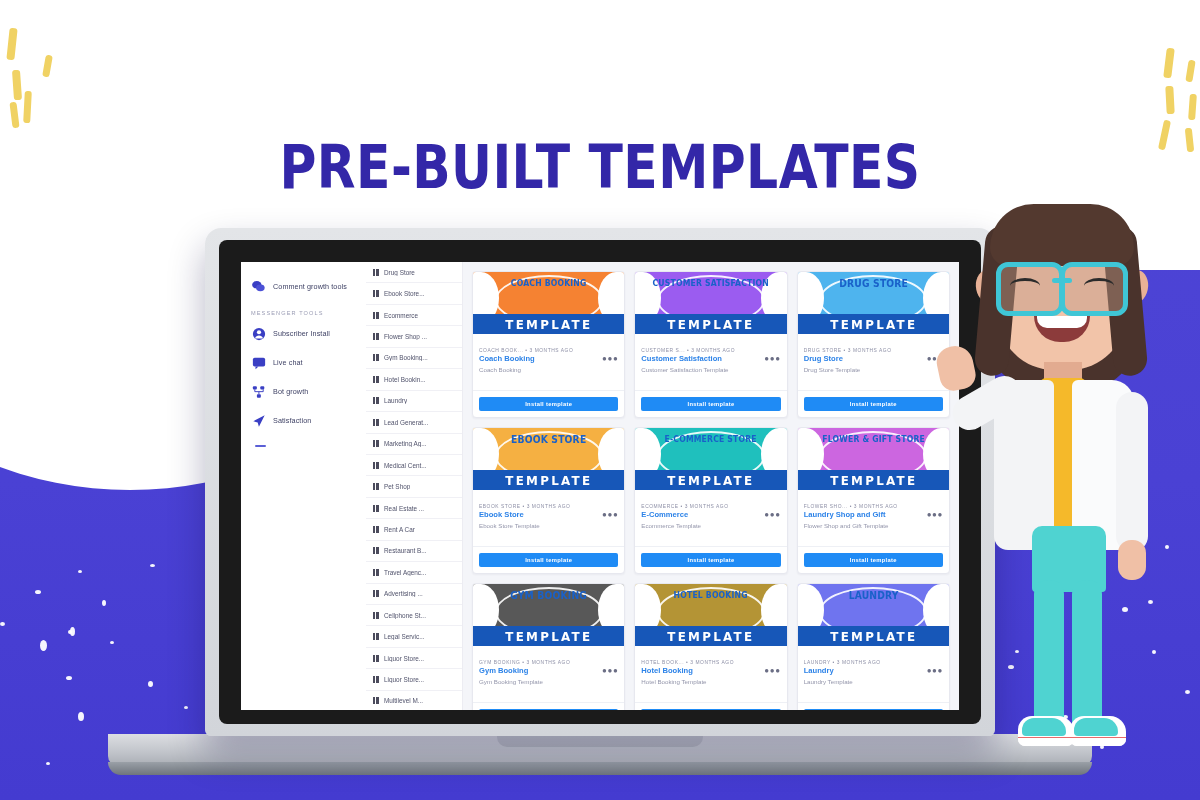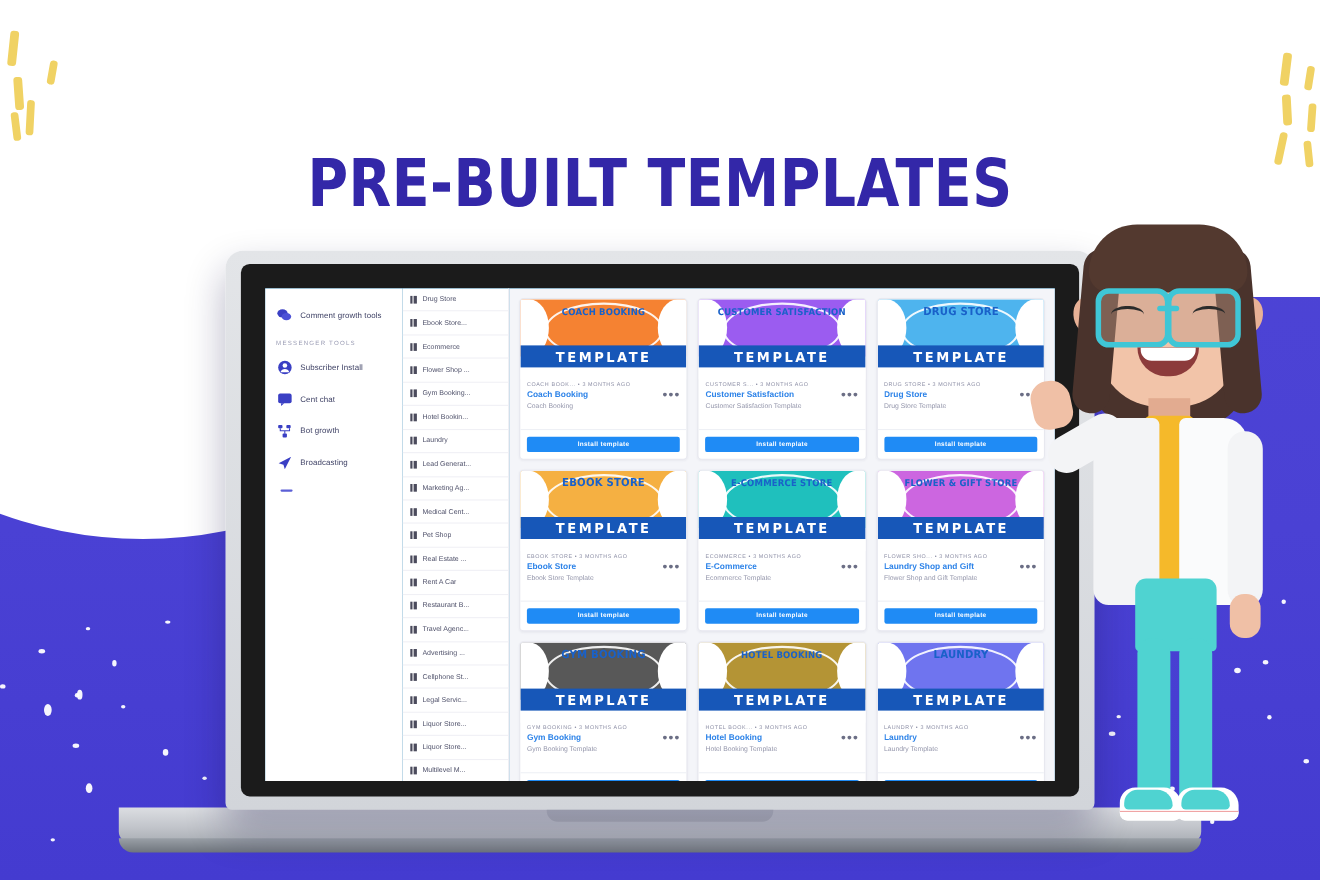--- a/index.html
+++ b/index.html
@@ -56,21 +56,21 @@
     background:linear-gradient(180deg,#e3e5e8 0%,#d2d5da 100%);
     border-radius:16px 16px 6px 6px;
     box-shadow:0 18px 36px rgba(20,16,70,.30);
   }
   .screen-frame{
     position:absolute;left:14px;top:12px;width:762px;height:484px;
     background:#1b1b1b;border-radius:8px;padding:0;
   }
   .screen{
     position:absolute;left:22px;top:22px;width:718px;height:448px;
-    background:#0369a1;overflow:hidden;display:flex;
+    background:#a16207;overflow:hidden;display:flex;
   }
   .base{
     position:absolute;left:-97px;top:506px;width:984px;height:32px;
     background:linear-gradient(180deg,#dcdee2 0%,#c2c5cb 55%,#a9adb4 100%);
     border-radius:0 0 10px 10px;
   }
   .base-lip{
     position:absolute;left:292px;top:506px;width:206px;height:13px;
     background:linear-gradient(180deg,#c9ccd2,#b3b7bd);
     border-radius:0 0 10px 10px;
@@ -279,42 +279,42 @@
               <span class="nav-lb">Subscriber Install</span>
             </div>
 
             <div class="nav-item">
               <span class="nav-ic">
                 <svg viewBox="0 0 16 16" width="14" height="14">
                     <rect x="1" y="2" width="14" height="10" rx="2" fill="#3a3fc4"></rect>
                     <path d="M4 12l0 3 3.4-3z" fill="#3a3fc4"></path>
                   </svg>
               </span>
-              <span class="nav-lb">Cent chat</span>
+              <span class="nav-lb">Live chat</span>
             </div>
 
             <div class="nav-item">
               <span class="nav-ic">
                 <svg viewBox="0 0 16 16" width="14" height="14">
                     <rect x="1" y="1.5" width="4.5" height="3.5" rx="1" fill="#3a3fc4"></rect>
                     <rect x="9.5" y="1.5" width="4.5" height="3.5" rx="1" fill="#3a3fc4"></rect>
                     <rect x="5.6" y="10.5" width="4.5" height="4" rx="1" fill="#3a3fc4"></rect>
                     <path d="M3.2 5v2.6h9.6V5M7.9 7.6v3" stroke="#3a3fc4" stroke-width="1.1" fill="none"></path>
                   </svg>
               </span>
               <span class="nav-lb">Bot growth</span>
             </div>
 
             <div class="nav-item">
               <span class="nav-ic">
                 <svg viewBox="0 0 16 16" width="14" height="14">
                     <path d="M14.5 1.5L1.5 8.2l5 1.6 1.4 4.7z" fill="#3a3fc4"></path>
                   </svg>
               </span>
-              <span class="nav-lb">Broadcasting</span>
+              <span class="nav-lb">Satisfaction</span>
             </div>
 
             <div class="nav-dash"></div>
           </div>
 
           <div class="cats">
               <div class="cat">
                 <span class="cat-ic">
                   <i></i>
                   <i></i>

